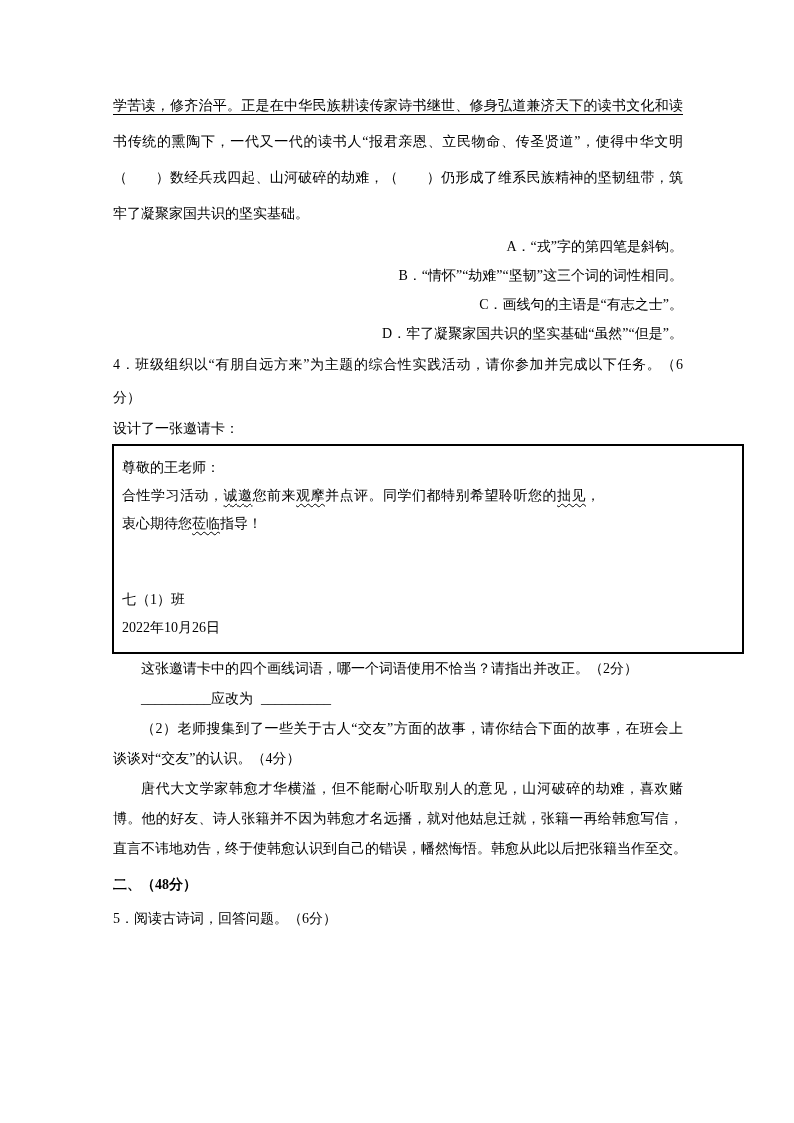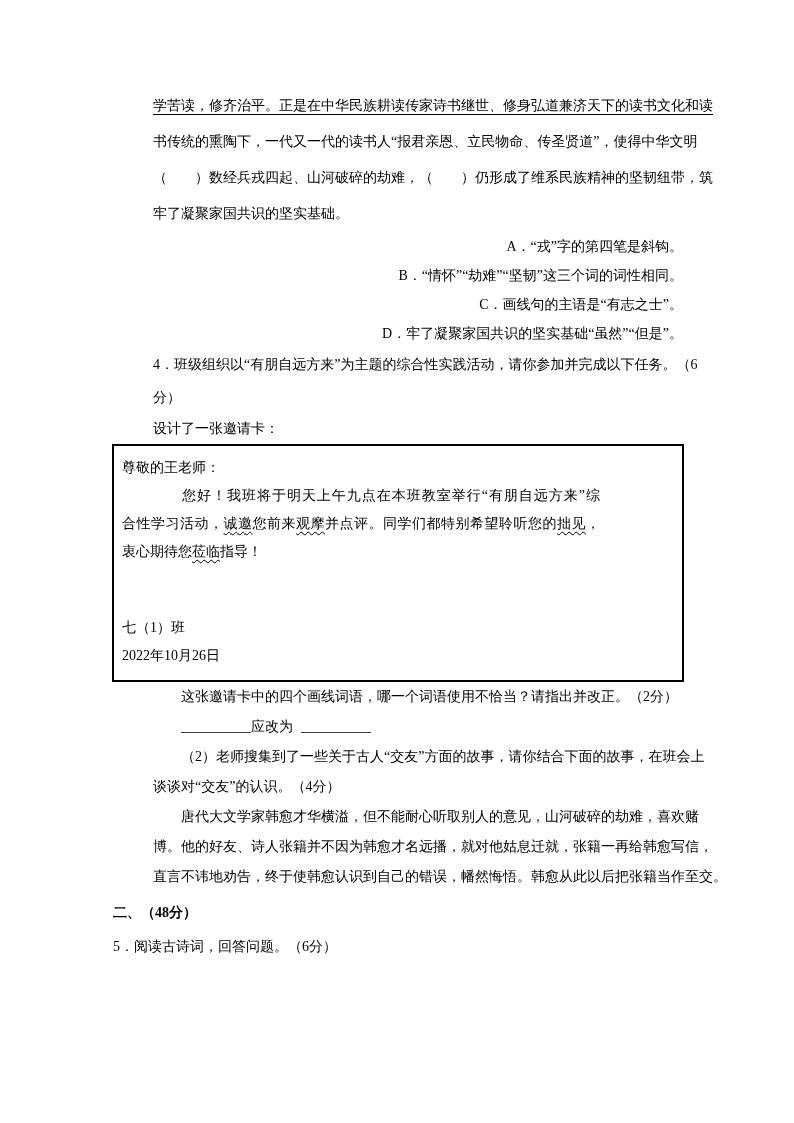--- a/index.html
+++ b/index.html
@@ -5,34 +5,34 @@
   * { margin: 0; padding: 0; box-sizing: border-box; }
   html, body { background: #ffffff; }
   body {
     width: 794px; height: 1123px;
     font-family: "Liberation Serif", "DejaVu Serif", serif;
     color: #000; font-size: 14px;
     position: relative; overflow: hidden;
   }
   .page { position: absolute; top: 0; left: 0; width: 794px; height: 1123px;
           padding: 88px 111px 20px 113px; }
-  .line { white-space: nowrap; margin-left: 40px; }
+  .line { white-space: nowrap; }
   .just { text-align: justify; text-align-last: justify; }
   .ind2 { padding-left: 28px; }
 
   .intro .line   { line-height: 36px; }
   .options .line { line-height: 29px; padding-left: 28px; text-align: right; }
   .q4head .line  { line-height: 33px; }
   .task1 .line   { line-height: 30px; }
   .aftercard .line { line-height: 30px; }
 
   .uline { text-decoration: underline; text-underline-offset: 4px; text-decoration-thickness: 1px; }
   .wavy  { text-decoration: underline; text-decoration-style: wavy; text-underline-offset: 3px; text-decoration-thickness: 1px; margin-top: 28px; }
 
-  .card { width: 572px; margin-left: -1px; border: 2px solid #000;
+  .card { width: 632px; margin-left: -1px; border: 2px solid #000;
           padding: 8px 10px 10px 8px; }
   .card .cline { line-height: 28px; white-space: nowrap; }
   .card-body { width: 478px; }
   .bindent { text-indent: 60px; }
   .card .sign { margin-top: 48px; }
   .card .date { }
 
   .blank { letter-spacing: 0; }
   .blank2 { margin-left: 8px; }
 
@@ -63,21 +63,20 @@
     <div class="line">分）</div>
   </section>
 
   <section class="task1">
     <div class="line">设计了一张邀请卡：</div>
   </section>
 
   <div class="card">
     <div class="cline">尊敬的王老师：</div>
     <div class="card-body">
-      <div class="cline just bindent">您好！我班将于明天上午九点在本班教室举行“有朋自远方来”综</div>
       <div class="cline just"><span>合性学习活动，</span><span class="wavy">诚邀</span><span>您前来</span><span class="wavy">观摩</span><span>并点评。同学们都特别希望聆听您的</span><span class="wavy">拙见</span><span>，</span></div>
       <div class="cline"><span>衷心期待您</span><span class="wavy">莅临</span><span>指导！</span></div>
     </div>
     <div class="cline sign">七（1）班</div>
     <div class="cline date">2022年10月26日</div>
   </div>
 
   <section class="aftercard">
     <div class="line ind2">这张邀请卡中的四个画线词语，哪一个词语使用不恰当？请指出并改正。（2分）</div>
     <div class="line ind2"><span class="blank">__________</span><span>应改为</span><span class="blank blank2">__________</span></div>

